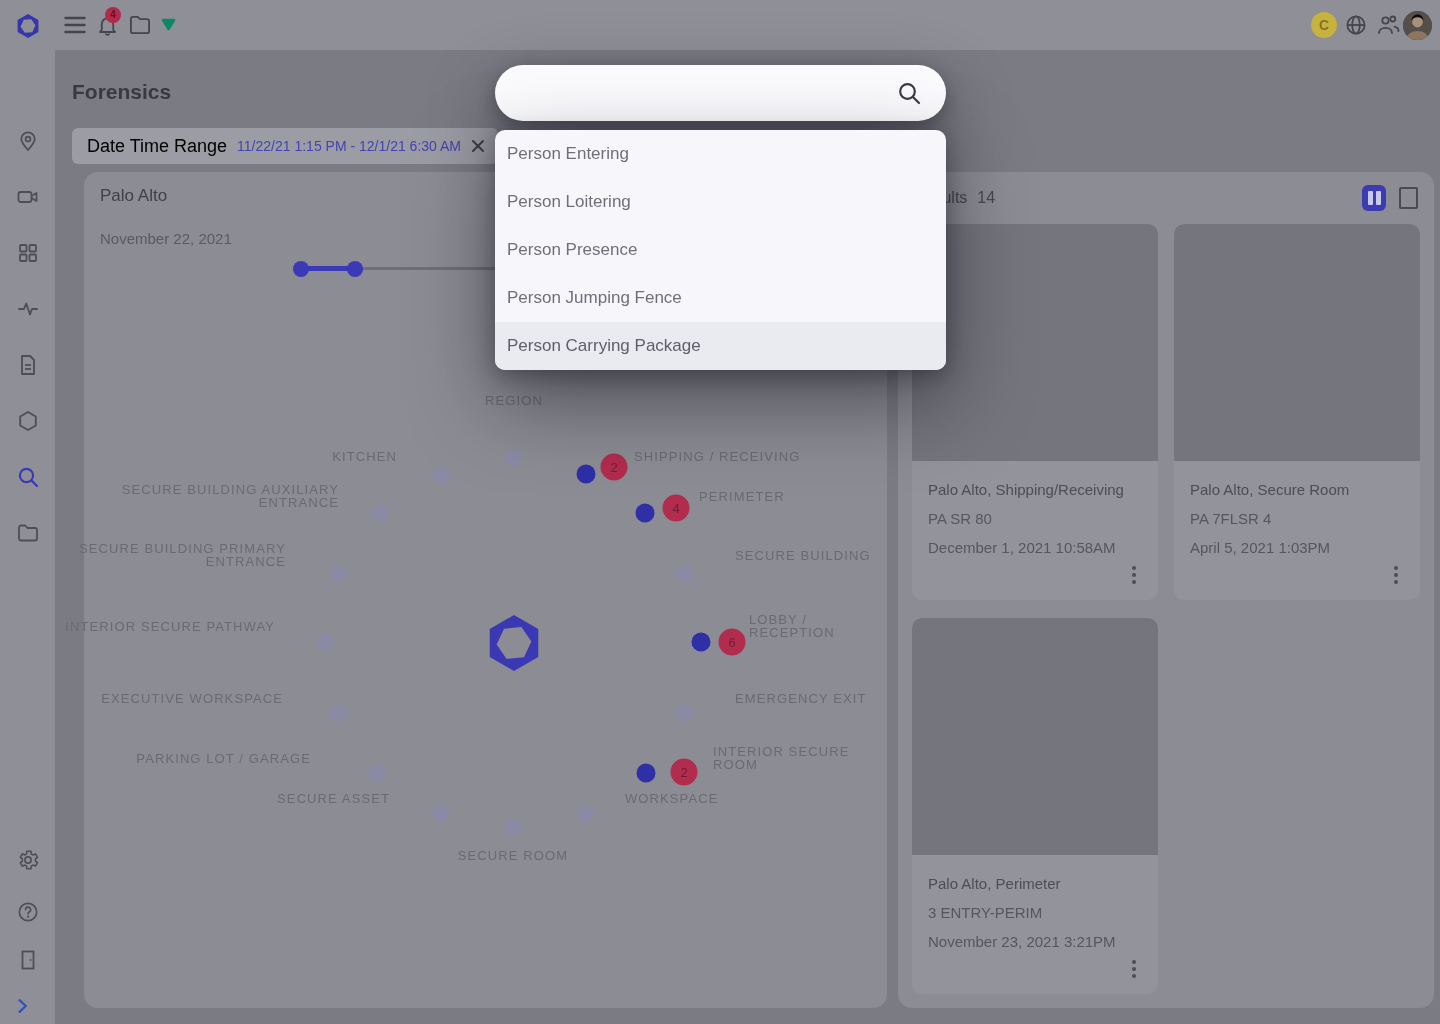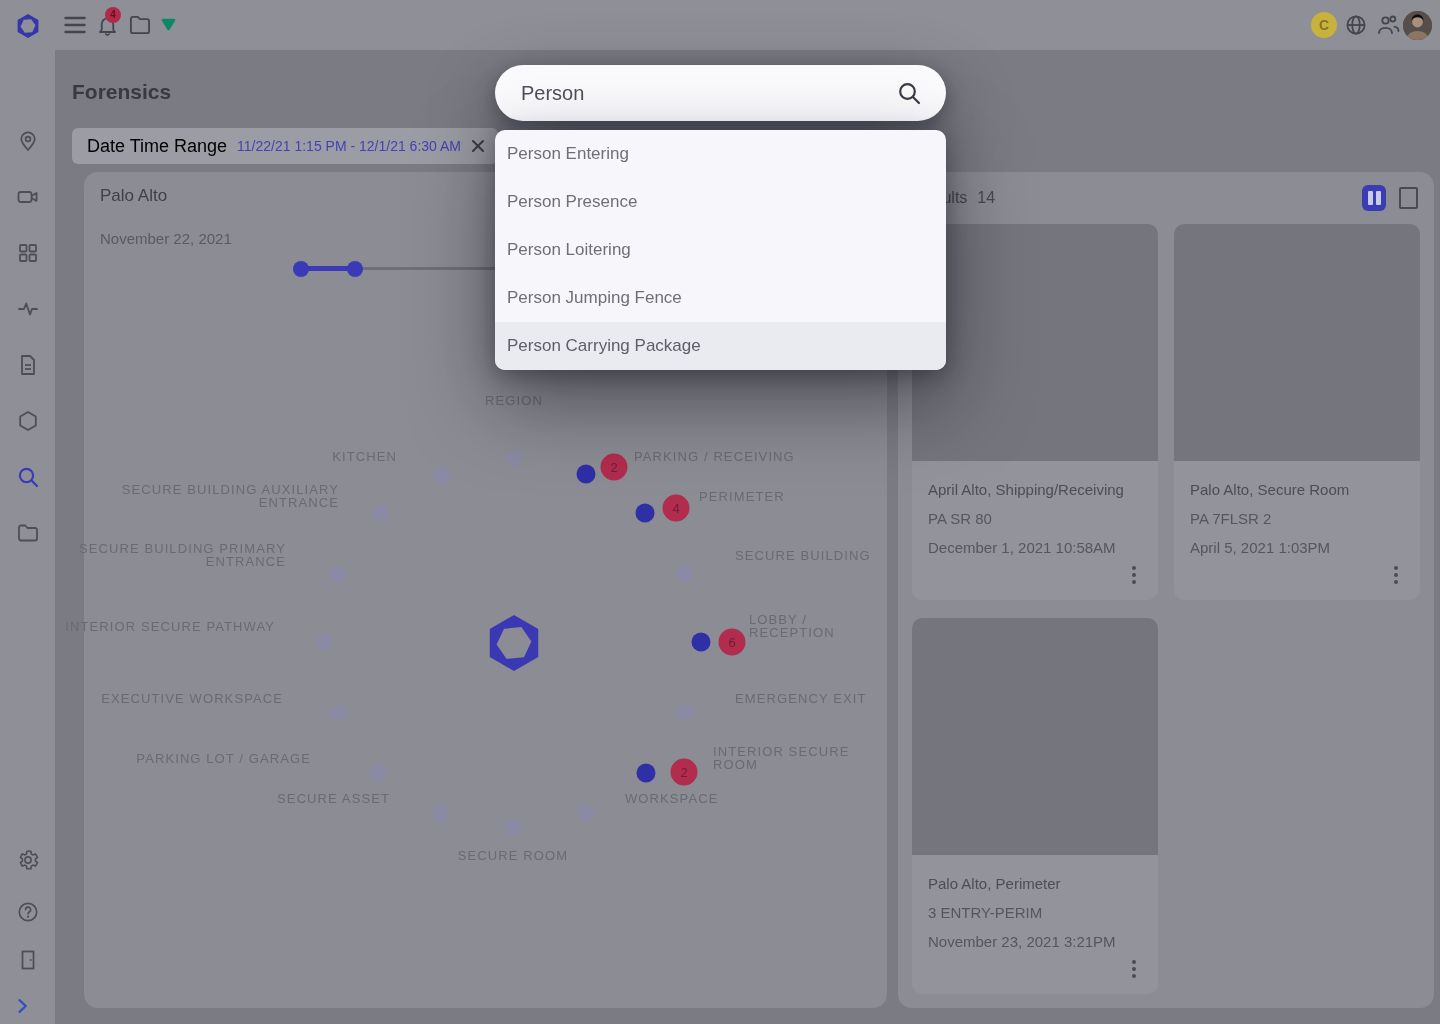--- a/index.html
+++ b/index.html
@@ -219,21 +219,21 @@
   <div class="map-date">November 22, 2021</div>
 
   <div class="sl-track"></div>
   <div class="sl-seg"></div>
   <div class="sl-handle" style="left:209px"></div>
   <div class="sl-handle" style="left:263px"></div>
 
   <div class="map-canvas">
       <div class="map-label center" style="left: 430px; top: 228px;">REGION</div>
       <div class="map-label right" style="left: 313px; top: 284px;">KITCHEN</div>
-      <div class="map-label left" style="left: 550px; top: 284px;">PARKING / RECEIVING</div>
+      <div class="map-label left" style="left: 550px; top: 284px;">SHIPPING / RECEIVING</div>
       <div class="map-label right" style="left: 255px; top: 324px;">SECURE BUILDING AUXILIARY
 ENTRANCE</div>
       <div class="map-label left" style="left: 615px; top: 324px;">PERIMETER</div>
       <div class="map-label right" style="left: 202px; top: 383px;">SECURE BUILDING PRIMARY
 ENTRANCE</div>
       <div class="map-label left" style="left: 651px; top: 383px;">SECURE BUILDING</div>
       <div class="map-label right" style="left: 191px; top: 454px;">INTERIOR SECURE PATHWAY</div>
       <div class="map-label left" style="left: 665px; top: 454px;">LOBBY / RECEPTION</div>
       <div class="map-label right" style="left: 199px; top: 526px;">EXECUTIVE WORKSPACE</div>
       <div class="map-label left" style="left: 651px; top: 526px;">EMERGENCY EXIT</div>
@@ -287,35 +287,35 @@
     <div class="toggle-active">
         <i></i>
         <i></i>
       </div>
     <div class="toggle-inactive"></div>
   </div>
   <div class="results-grid">
       <div class="result-card">
         <div class="card-img"></div>
         <div class="card-body">
-          <div class="card-line loc">April Alto, Shipping/Receiving</div>
+          <div class="card-line loc">Palo Alto, Shipping/Receiving</div>
           <div class="card-line cam">PA SR 80</div>
           <div class="card-line dt">December 1, 2021 10:58AM</div>
         </div>
         <div class="card-menu">
           <i></i>
           <i></i>
           <i></i>
         </div>
       </div>
       <div class="result-card">
         <div class="card-img"></div>
         <div class="card-body">
           <div class="card-line loc">Palo Alto, Secure Room</div>
-          <div class="card-line cam">PA 7FLSR 2</div>
+          <div class="card-line cam">PA 7FLSR 4</div>
           <div class="card-line dt">April 5, 2021 1:03PM</div>
         </div>
         <div class="card-menu">
           <i></i>
           <i></i>
           <i></i>
         </div>
       </div>
       <div class="result-card">
         <div class="card-img"></div>
@@ -327,27 +327,26 @@
         <div class="card-menu">
           <i></i>
           <i></i>
           <i></i>
         </div>
       </div>
     </div>
 </div>
 
 <div class="search-pill">
-  <input type="text" spellcheck="false" value="Person" style="">
   <svg class="pill-glass" width="26" height="26" viewBox="0 0 26 26">
     <g fill="none" stroke="currentColor" stroke-width="2.2" stroke-linecap="round">
       <circle cx="11.5" cy="11.5" r="7.3"></circle>
         <line x1="17" y1="17" x2="23" y2="23"></line>
     </g>
   </svg>
 </div>
 <div class="dropdown">
     <div class="sg-item">Person Entering</div>
+    <div class="sg-item">Person Loitering</div>
     <div class="sg-item">Person Presence</div>
-    <div class="sg-item">Person Loitering</div>
     <div class="sg-item">Person Jumping Fence</div>
     <div class="sg-item hl">Person Carrying Package</div>
   </div>
 
 </body></html>

